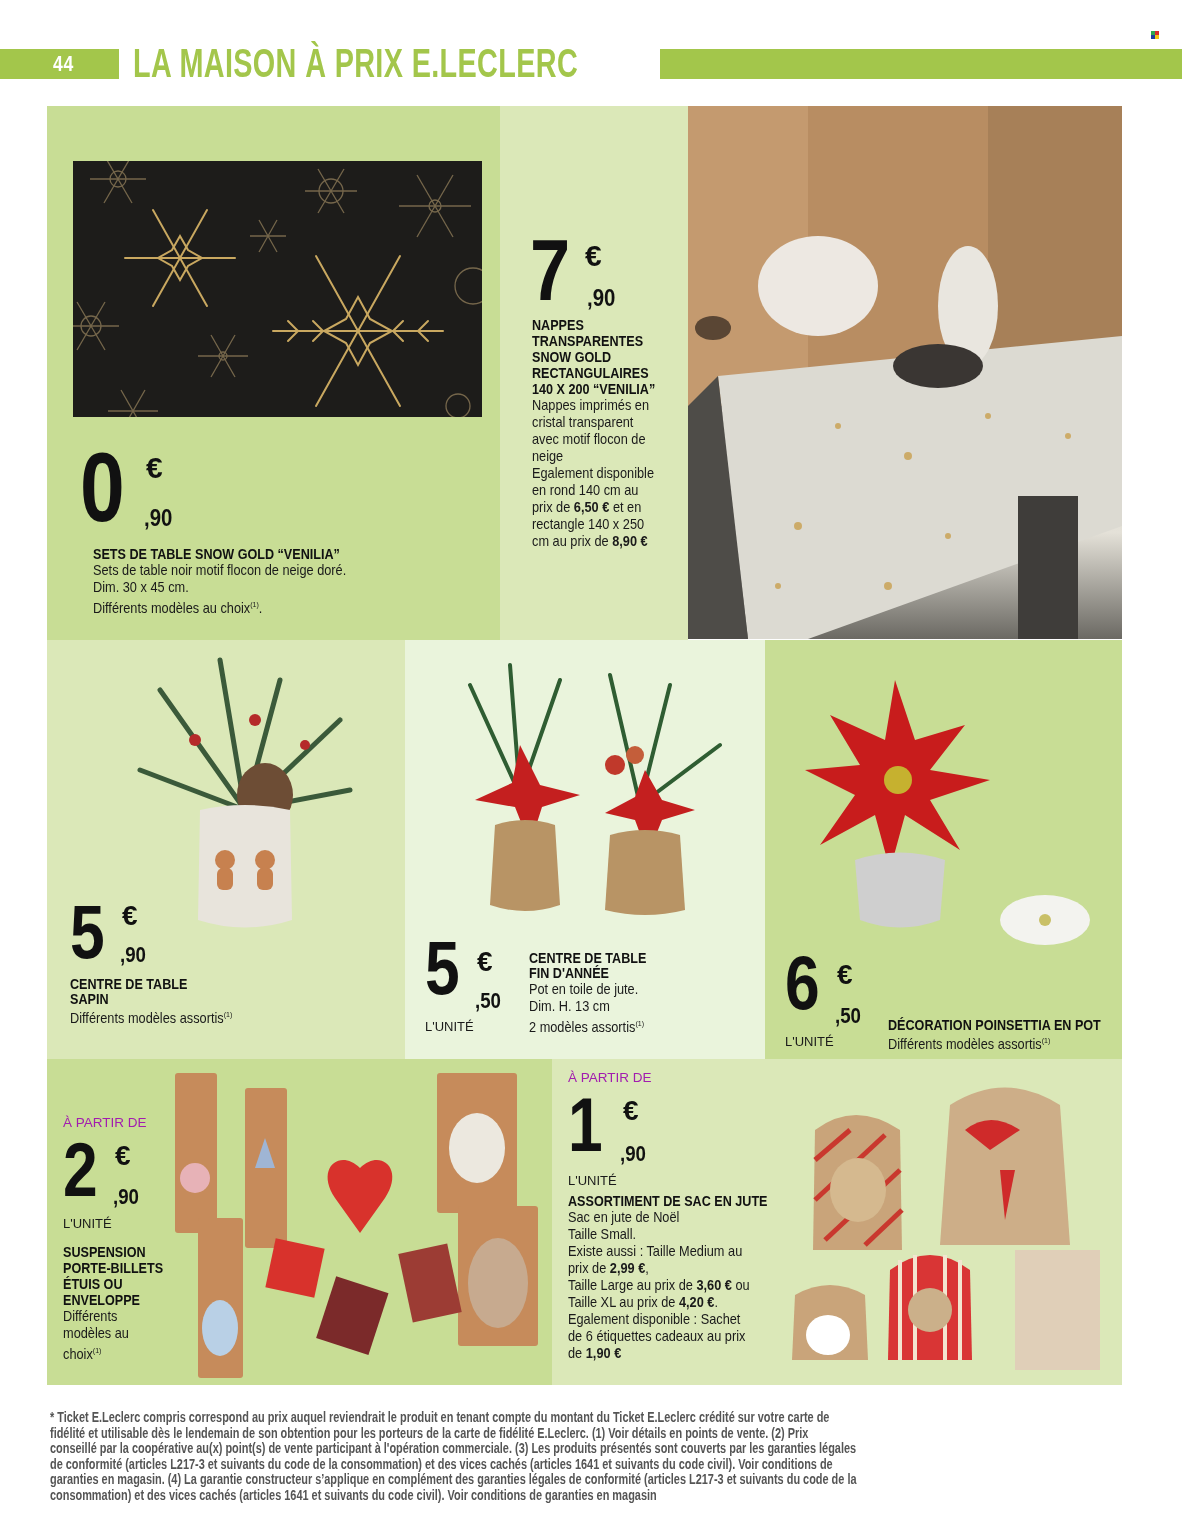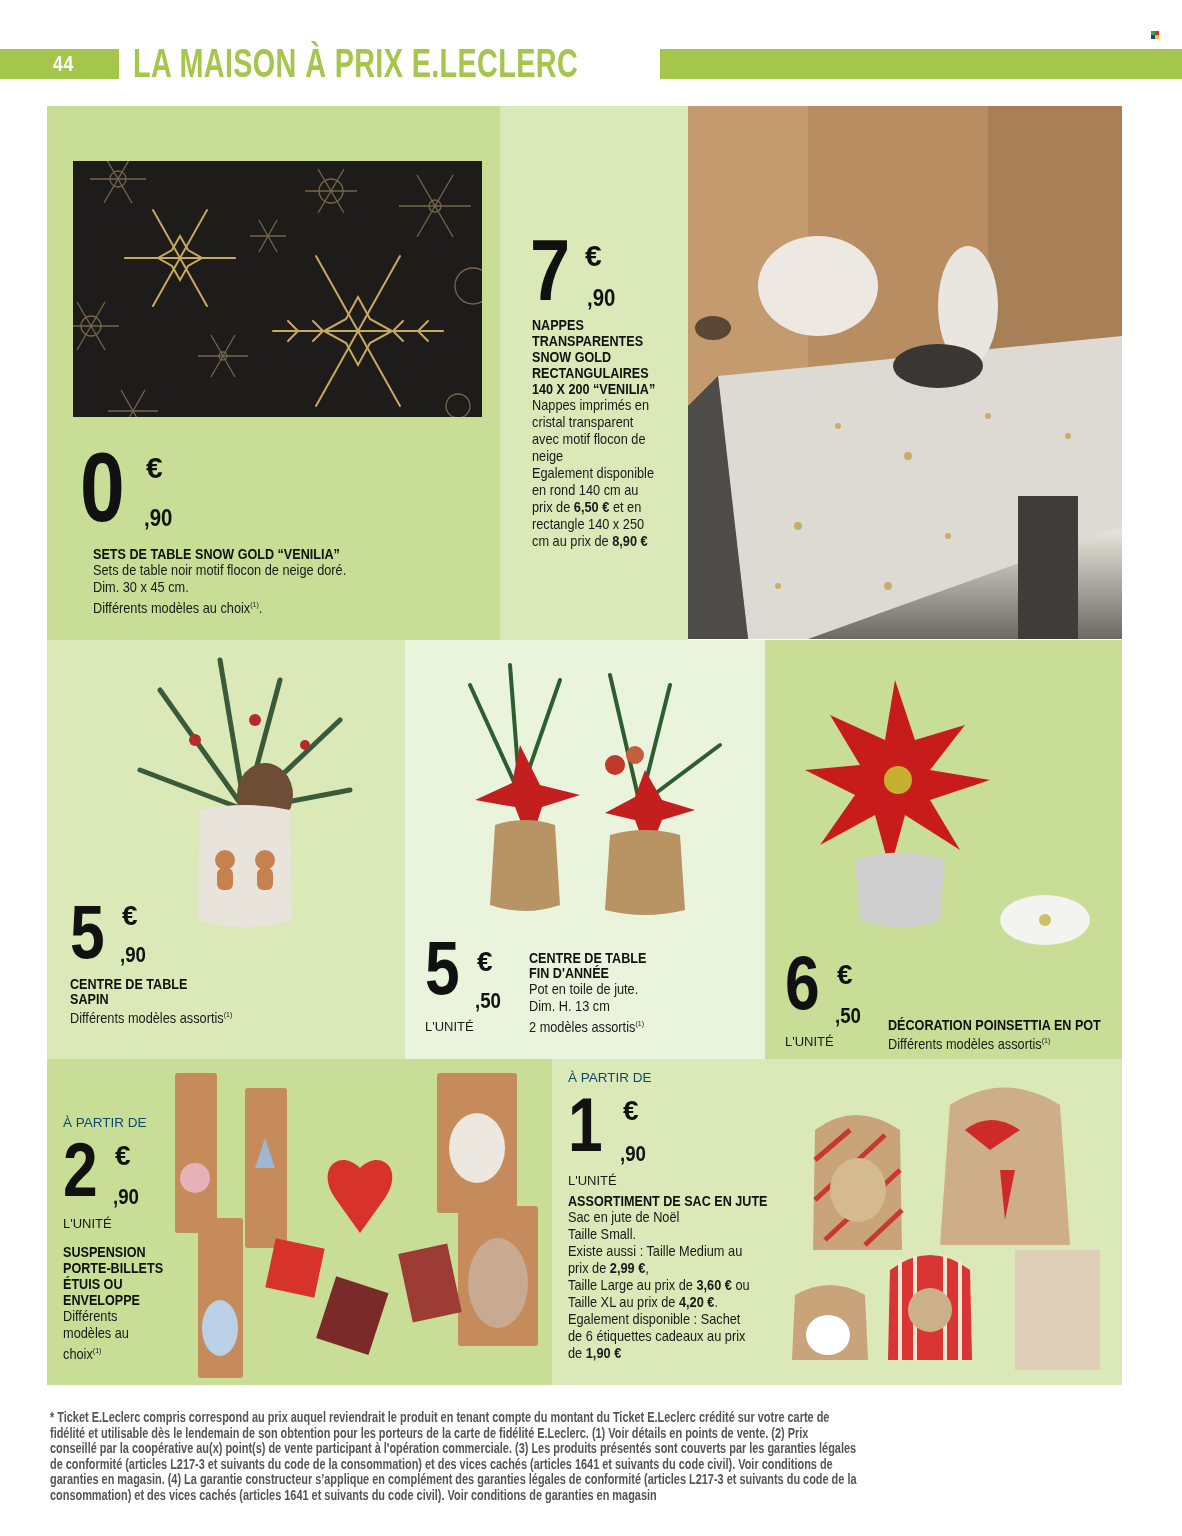--- a/index.html
+++ b/index.html
@@ -21,21 +21,21 @@
   .green-mid { background: #c8dd95; }
   .green-light { background: #dbe8b8; }
   .green-pale { background: #eaf4dc; }
 
   
   .price { position: absolute; font-weight: bold; color: #111; }
   .price .int { position: absolute; left: 0; top: 0; font-family: "Liberation Sans", sans-serif; font-weight: bold; line-height: 1; transform: scaleX(0.82); transform-origin: left top; letter-spacing: -2px; }
   .price .eur { position: absolute; font-weight: bold; line-height: 1; }
   .price .dec { position: absolute; font-weight: bold; line-height: 1; transform: scaleX(0.85); transform-origin: left top; }
   .unit { position: absolute; font-size: 13px; color: #1a1a1a; }
-  .from { position: absolute; font-size: 13.5px; color: #0c4a6e; }
+  .from { position: absolute; font-size: 13.5px; color: #a21caf; }
 
   .ptitle { position: absolute; font-weight: bold; font-size: 15px; line-height: 15px; color: #111; transform: scaleX(0.84); transform-origin: left top; white-space: nowrap; }
   .pdesc { position: absolute; font-size: 14.5px; line-height: 15px; color: #1a1a1a; transform: scaleX(0.88); transform-origin: left top; white-space: nowrap; }
   .pdesc b { font-weight: bold; }
   sup { font-size: 8px; vertical-align: 6px; }
 
   
   .placemat { left: 73px; top: 161px; width: 409px; height: 256px; background: #1d1c1a; overflow: hidden; }
   .table-photo { left: 688px; top: 106px; width: 434px; height: 533px; overflow: hidden;
      background: linear-gradient(180deg, #c29a6e 0%, #b48a60 35%, #9e7b58 55%, #6d655e 56%, #d6d4cc 60%, #e4e1d8 80%, #6b6963 100%); }

